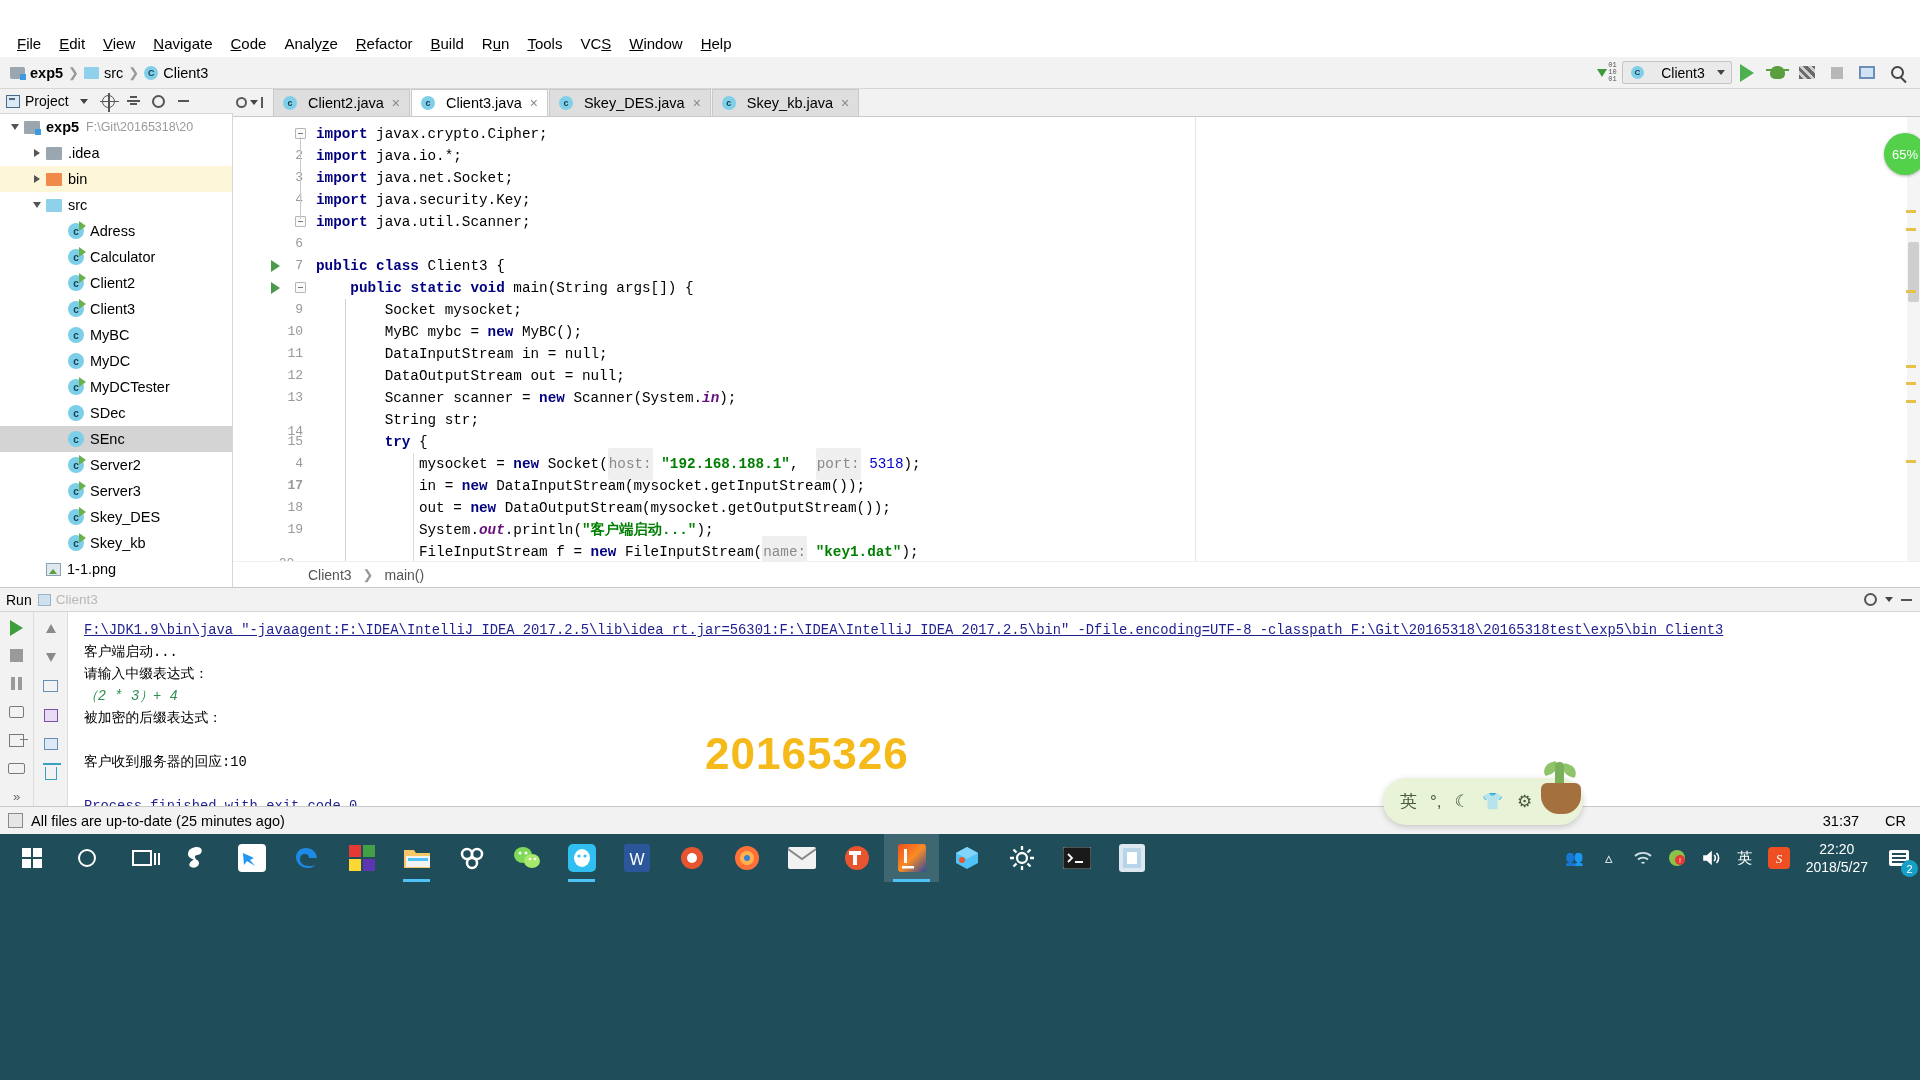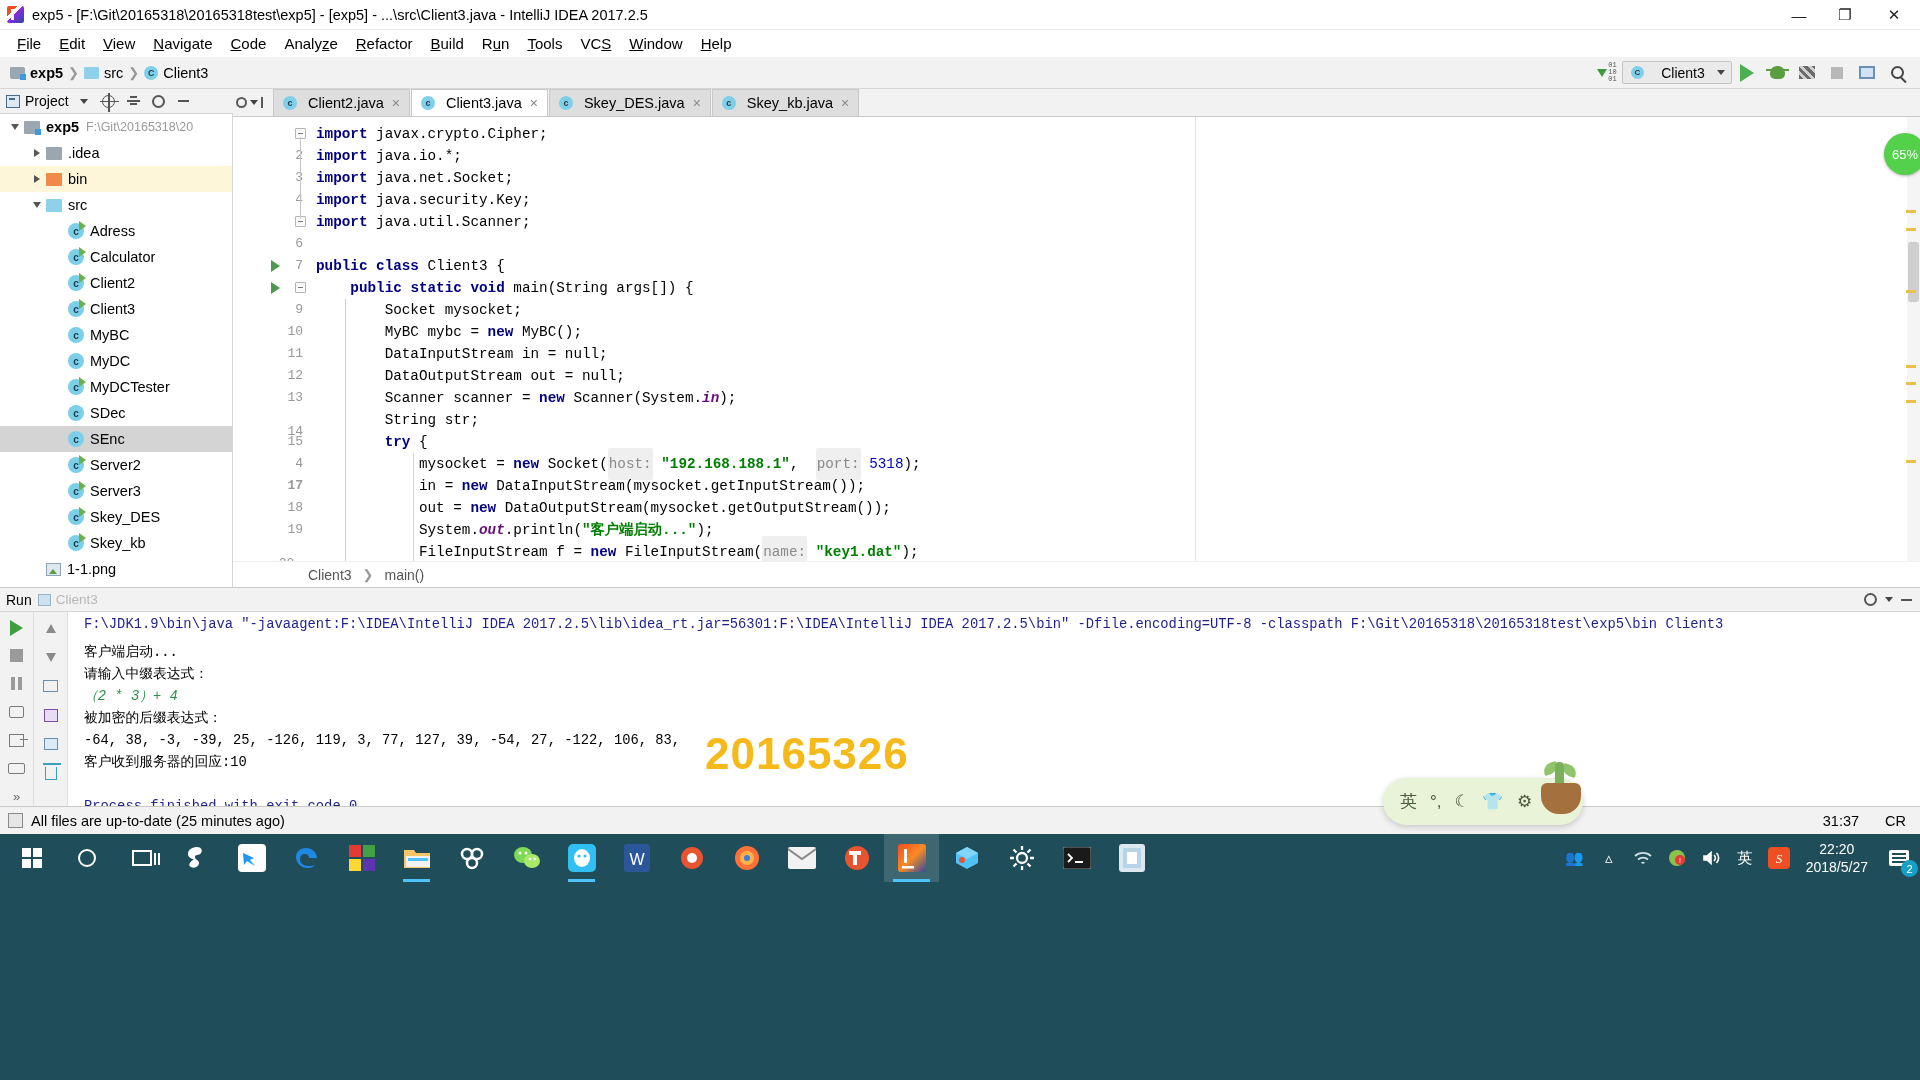--- a/index.html
+++ b/index.html
@@ -319,29 +319,20 @@
   .notif { width:42px;height:48px;display:flex;align-items:center;justify-content:center;position:relative; }
   .notif-box{width:20px;height:16px;background:#fff;border-radius:2px;position:relative;}
   .notif-box::after{content:"";position:absolute;left:3px;top:3px;width:14px;height:2px;background:#1f4e5a;box-shadow:0 4px 0 #1f4e5a, 0 8px 0 #1f4e5a;}
   .notif-badge{position:absolute;right:2px;bottom:5px;width:17px;height:17px;border-radius:50%;background:#16a0c8;color:#fff;font-size:11px;display:flex;align-items:center;justify-content:center;}
 </style>
 </head>
 <body>
 
 <div id="app">
 
-  <div class="titlebar">
-    <div class="tb-icon"></div>
-    <div class="tb-title">exp5 - [F:\Git\20165318\20165318test\exp5] - [exp5] - ...\src\Client3.java - IntelliJ IDEA 2017.2.5</div>
-    <div class="tb-btns">
-      <div class="tb-btn">—</div>
-      <div class="tb-btn">❐</div>
-      <div class="tb-btn">✕</div>
-    </div>
-  </div>
 
   <div class="menubar">
     <div class="menu-item"><u>F</u>ile</div>
     <div class="menu-item"><u>E</u>dit</div>
     <div class="menu-item"><u>V</u>iew</div>
     <div class="menu-item"><u>N</u>avigate</div>
     <div class="menu-item"><u>C</u>ode</div>
     <div class="menu-item">Analy<u>z</u>e</div>
     <div class="menu-item"><u>R</u>efactor</div>
     <div class="menu-item"><u>B</u>uild</div>
@@ -655,26 +646,25 @@
           <span class="scrollend-ico"></span>
         </span>
       <span class="si">
           <span class="print-ico"></span>
         </span>
       <span class="si">
           <span class="trash-ico"></span>
         </span>
     </div>
     <div class="console" id="console">
-        <div class="conline cmd" style="top: 2px;">F:\JDK1.9\bin\java "-javaagent:F:\IDEA\IntelliJ IDEA 2017.2.5\lib\idea_rt.jar=56301:F:\IDEA\IntelliJ IDEA 2017.2.5\bin" -Dfile.encoding=UTF-8 -classpath F:\Git\20165318\20165318test\exp5\bin Client3</div>
+        <div class="conline cmd" style="top: 8px; text-decoration: underline;">F:\JDK1.9\bin\java "-javaagent:F:\IDEA\IntelliJ IDEA 2017.2.5\lib\idea_rt.jar=56301:F:\IDEA\IntelliJ IDEA 2017.2.5\bin" -Dfile.encoding=UTF-8 -classpath F:\Git\20165318\20165318test\exp5\bin Client3</div>
         <div class="conline" style="top: 30px;">客户端启动...</div>
         <div class="conline" style="top: 52px;">请输入中缀表达式：</div>
         <div class="conline green-it" style="top: 74px;">（2 * 3）+ 4</div>
         <div class="conline" style="top: 96px;">被加密的后缀表达式：</div>
-        <div class="conline" style="top: 118px;">-64, 38, -3, -39, 25, -126, 119, 3, 77, 127, 39, -54, 27, -122, 106, 83,</div>
         <div class="conline" style="top: 140px;">客户收到服务器的回应:10</div>
         <div class="conline" style="top: 162px;"></div>
         <div class="conline proc" style="top: 184px;">Process finished with exit code 0</div>
       </div>
 
     <div class="watermark" style="left:705px;top:117px;">20165326</div>
   </div>
 
   <div class="statusbar">
     <span class="sb-ico"></span>

